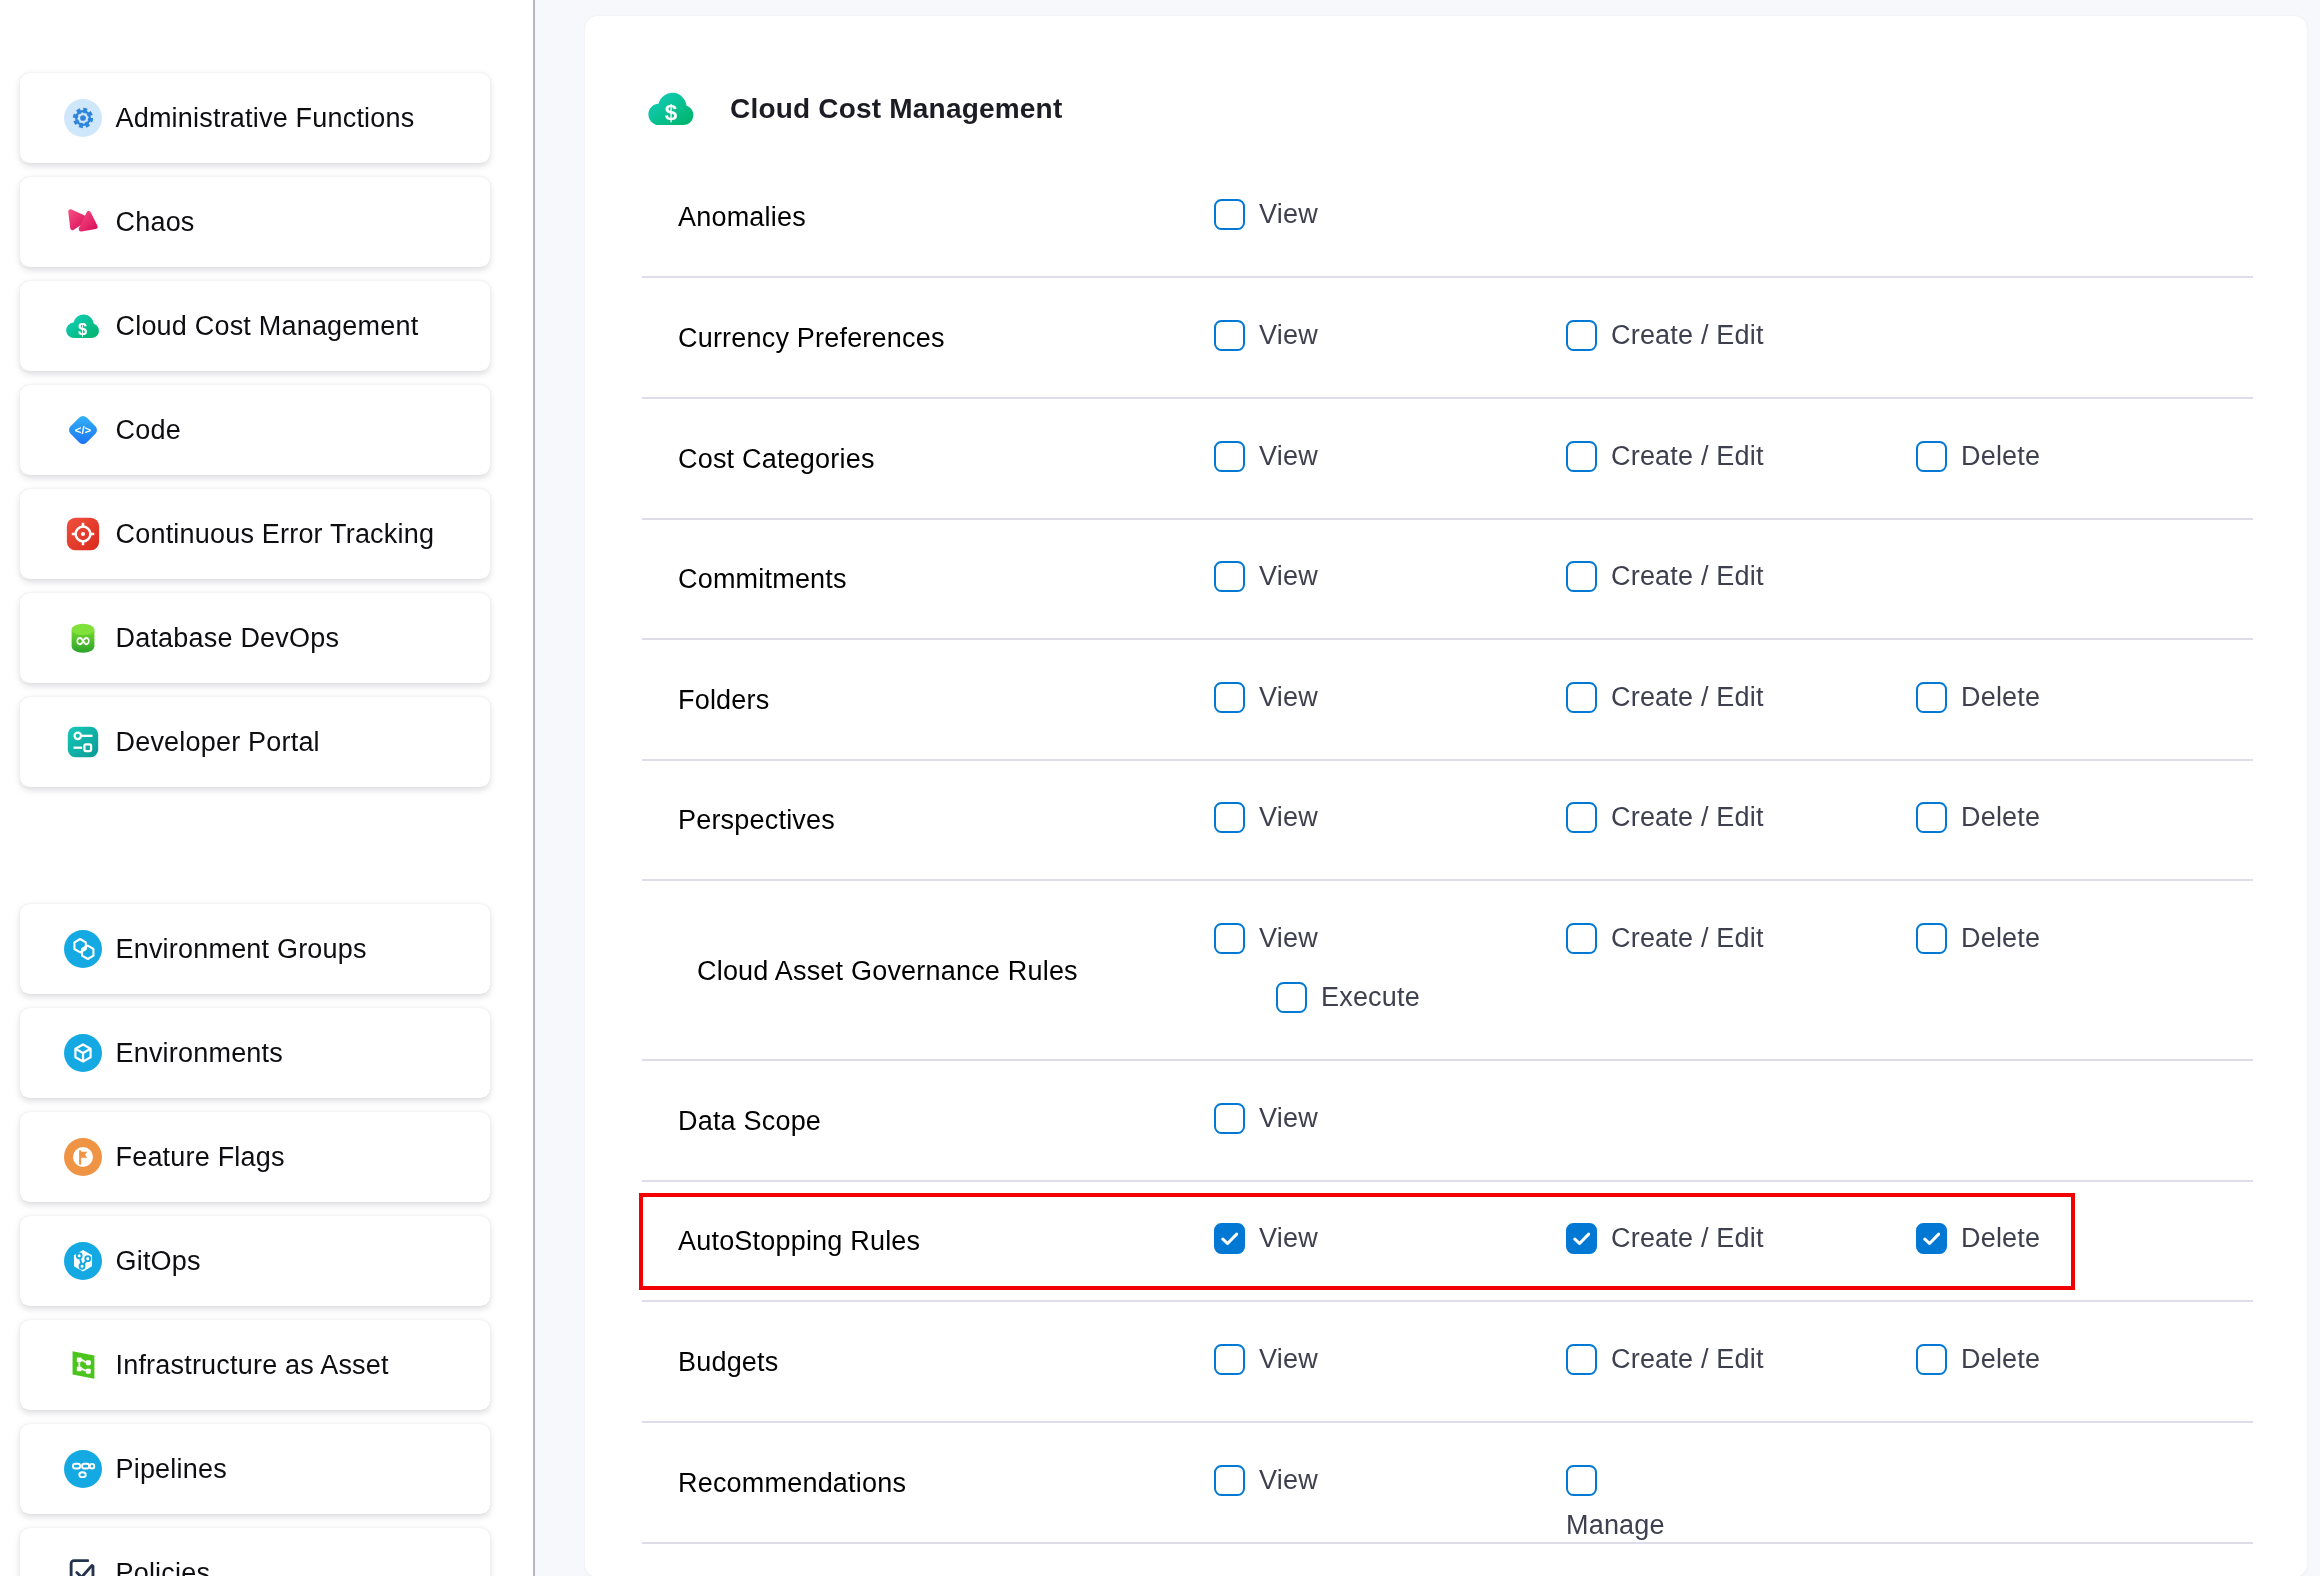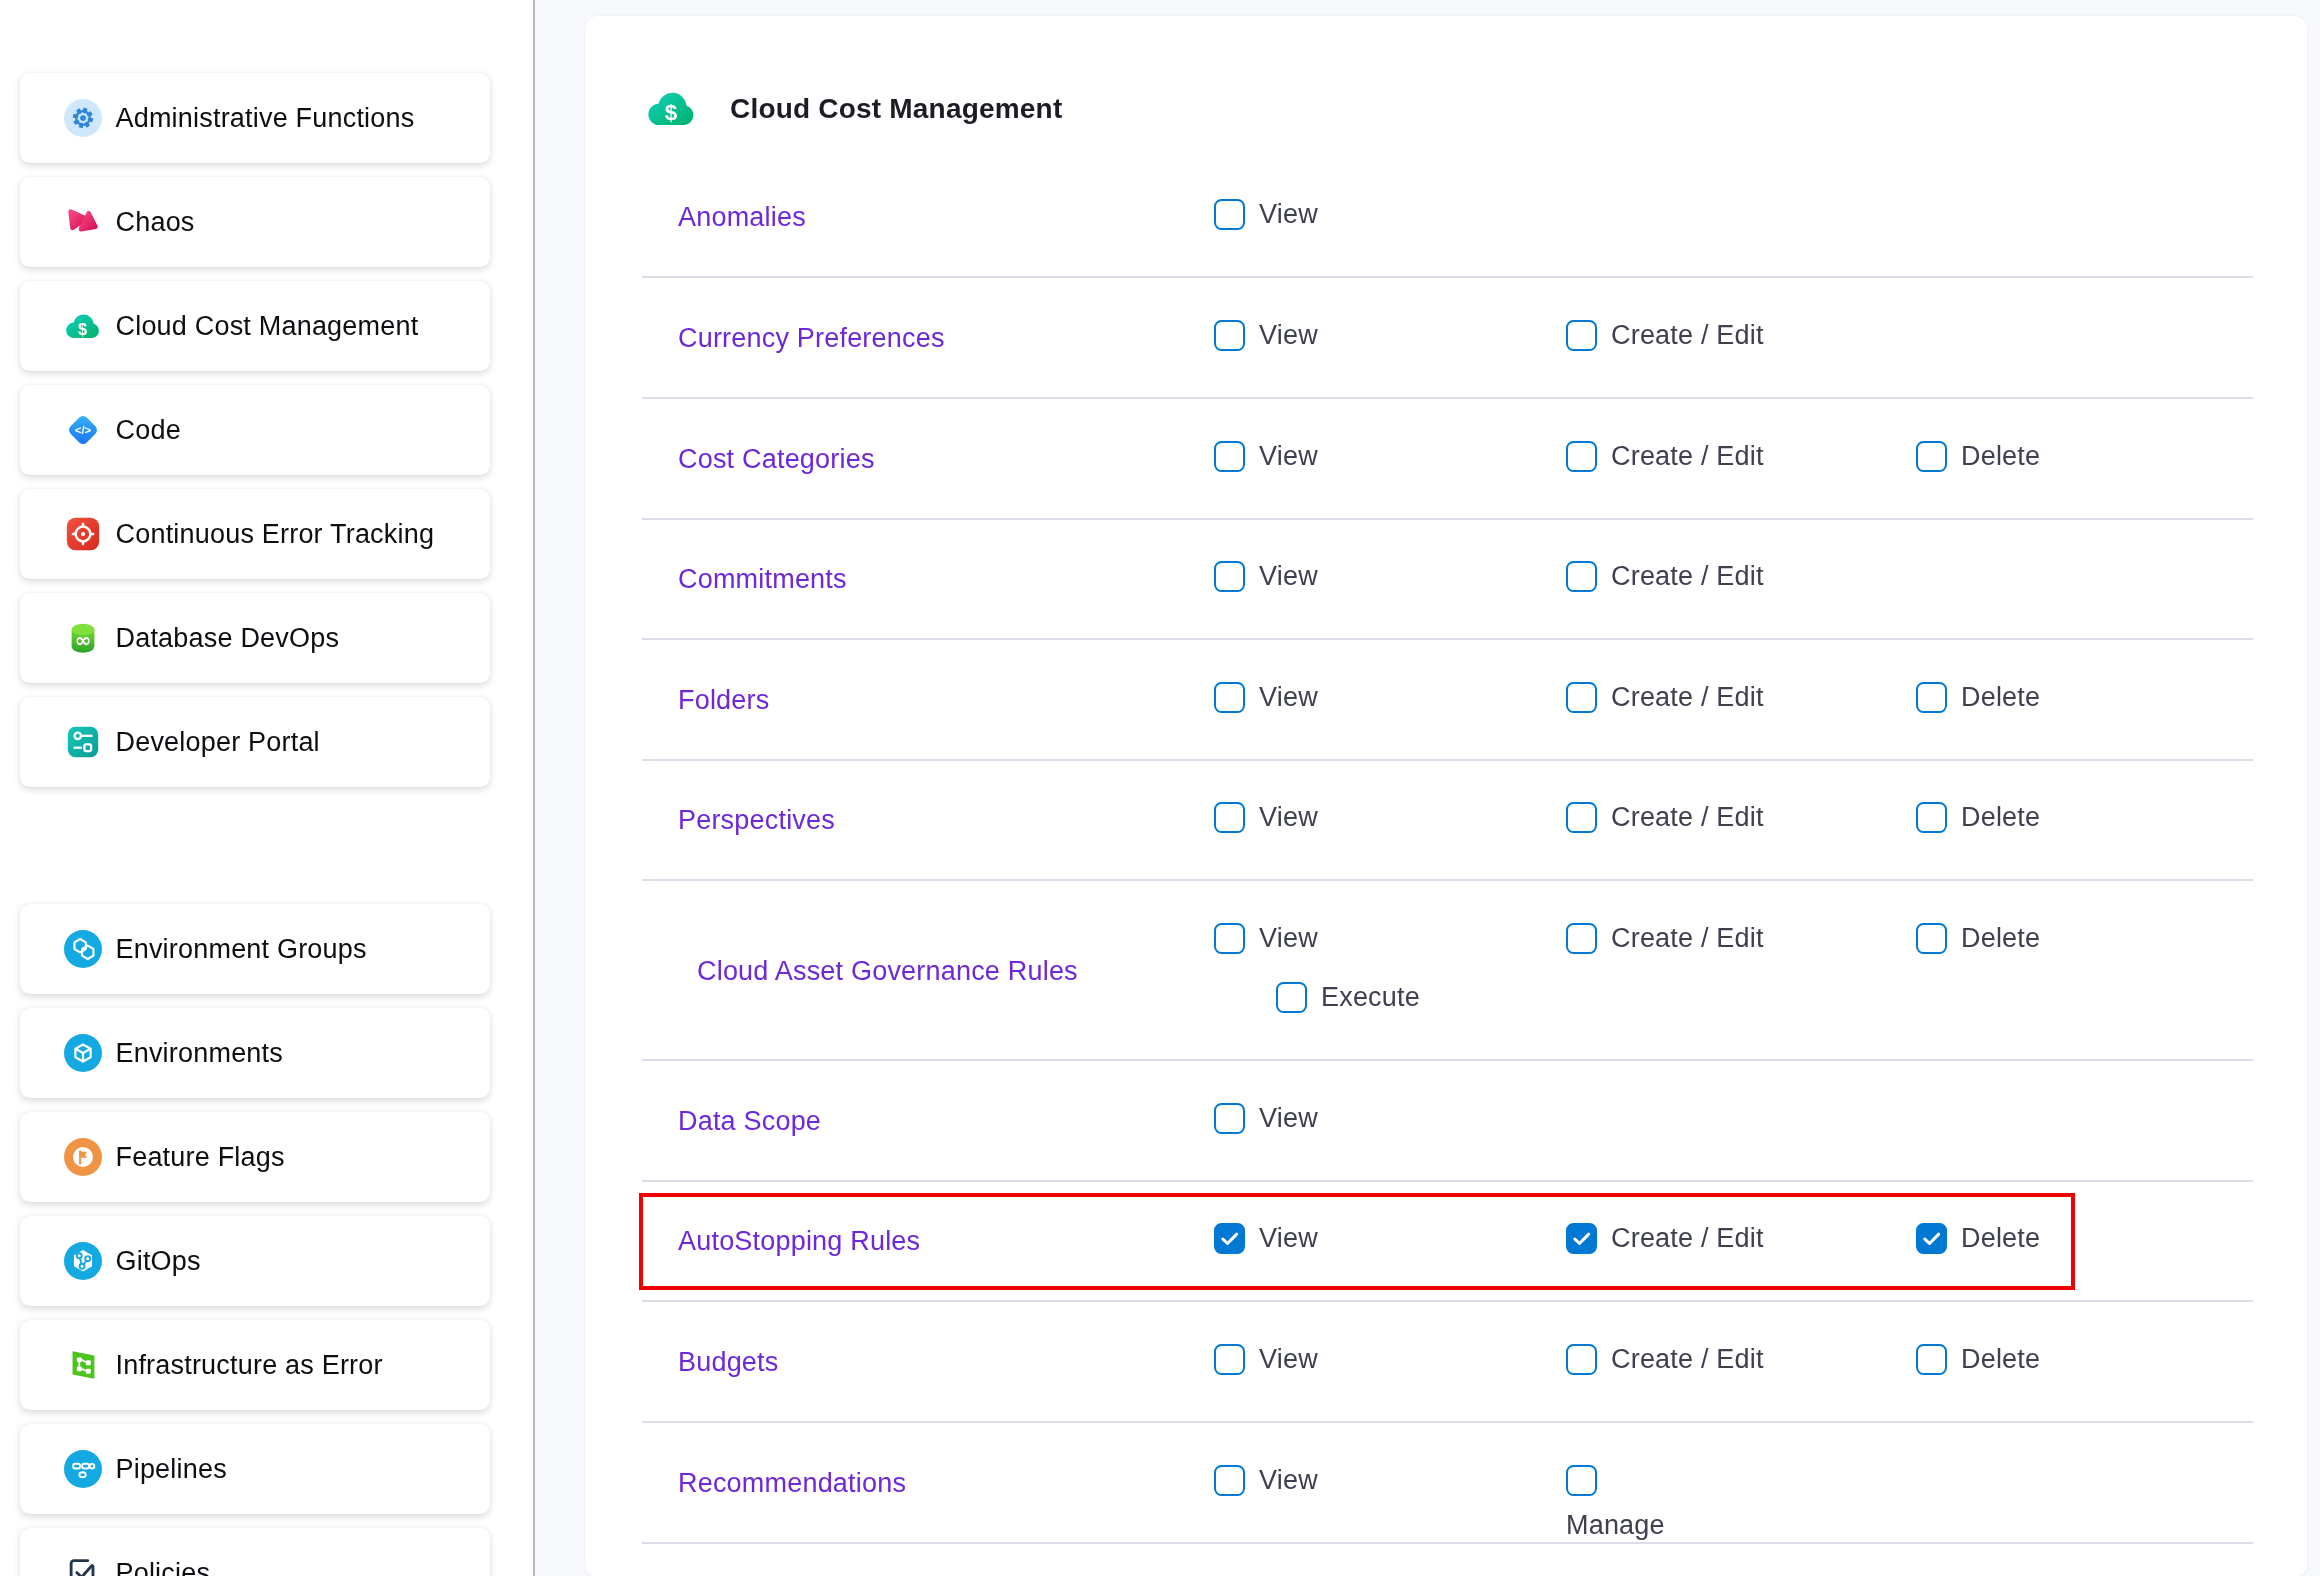--- a/index.html
+++ b/index.html
@@ -25,21 +25,21 @@
   
   .panel-bg{position:absolute;left:535px;top:0;width:1786px;height:1577px;background:#f7f8fc;}
   .perm-card{
     position:absolute;left:585px;top:16px;width:1722px;height:1561px;
     background:#ffffff;border-radius:13px;box-shadow:0 0.9px 2.8px rgba(40,41,61,0.06);
   }
   .card-header{position:absolute;left:645px;top:86px;height:45px;display:flex;align-items:center;gap:32px;}
   .card-header svg{display:block;width:53px;height:45px;}
   .card-title{font-size:28px;font-weight:700;color:#1c1c24;letter-spacing:0.2px;white-space:nowrap;}
   .row-label{
-    position:absolute;left:678px;width:538px;font-size:27px;color:#6d28d9;
+    position:absolute;left:678px;width:538px;font-size:27px;color:#000000;
     letter-spacing:0.2px;white-space:nowrap;
   }
   .divider{position:absolute;left:642px;width:1611px;height:1.9px;background:#dcdde8;}
   .perm{position:absolute;display:flex;align-items:flex-start;gap:14px;}
   .cb{
     width:31px;height:31px;box-sizing:border-box;border:2.8px solid #0278d5;
     border-radius:7.4px;background:#ffffff;cursor:pointer;flex:0 0 auto;
     display:flex;align-items:center;justify-content:center;
   }
   .cb.checked{background:#0278d5;border-color:#0278d5;}
@@ -217,21 +217,21 @@
             <path d="M9 5.5 L32 10 V34.5 L9 30 Z" fill="#4cc41e"></path>
             <rect x="13.5" y="12" width="5.2" height="5.2" rx="1.2" fill="#ffffff"></rect>
             <rect x="23" y="15" width="5.2" height="5.2" rx="1.2" fill="#ffffff"></rect>
             <rect x="13.5" y="21.5" width="5.2" height="5.2" rx="1.2" fill="#ffffff"></rect>
             <rect x="23" y="24" width="5.2" height="5.2" rx="1.2" fill="#ffffff"></rect>
             <line x1="18.7" y1="14.6" x2="23" y2="17" stroke="#ffffff" stroke-width="1.8"></line>
             <line x1="16.1" y1="17.2" x2="16.1" y2="21.5" stroke="#ffffff" stroke-width="1.8"></line>
             <line x1="18.7" y1="24.1" x2="23" y2="26" stroke="#ffffff" stroke-width="1.8"></line>
           </svg>
         </span>
-        <span class="side-label">Infrastructure as Error</span>
+        <span class="side-label">Infrastructure as Asset</span>
       </div>
       <div class="side-card" style="top: 1424px;">
         <span class="side-icon">
           <svg viewBox="0 0 40 40">
             <circle cx="20" cy="20" r="20" fill="#14a9e2"></circle>
             <rect x="9.5" y="14.5" width="7.5" height="5" rx="2.5" fill="none" stroke="#ffffff" stroke-width="2"></rect>
             <rect x="19" y="14.5" width="7.5" height="5" rx="2.5" fill="none" stroke="#ffffff" stroke-width="2"></rect>
             <circle cx="29.5" cy="17" r="2.4" fill="none" stroke="#ffffff" stroke-width="2"></circle>
             <line x1="26.5" y1="17" x2="27.1" y2="17" stroke="#ffffff" stroke-width="2"></line>
             <ellipse cx="19.5" cy="26" rx="3.4" ry="2.6" fill="none" stroke="#ffffff" stroke-width="2"></ellipse>

